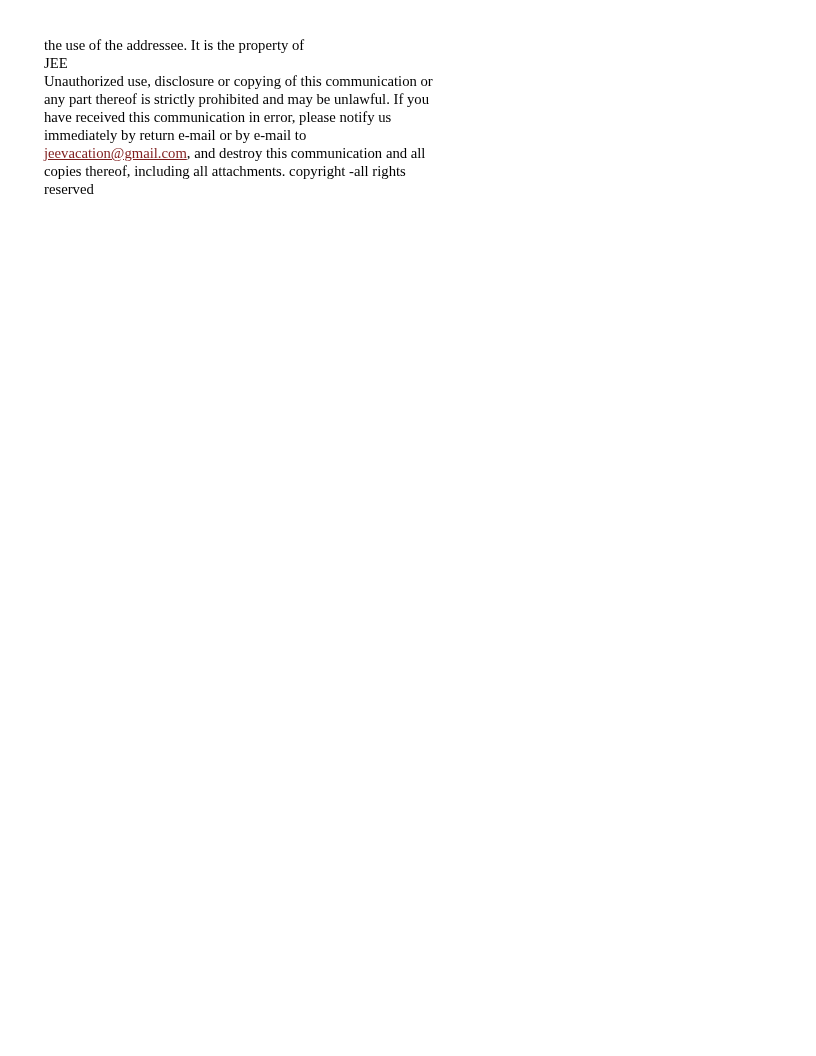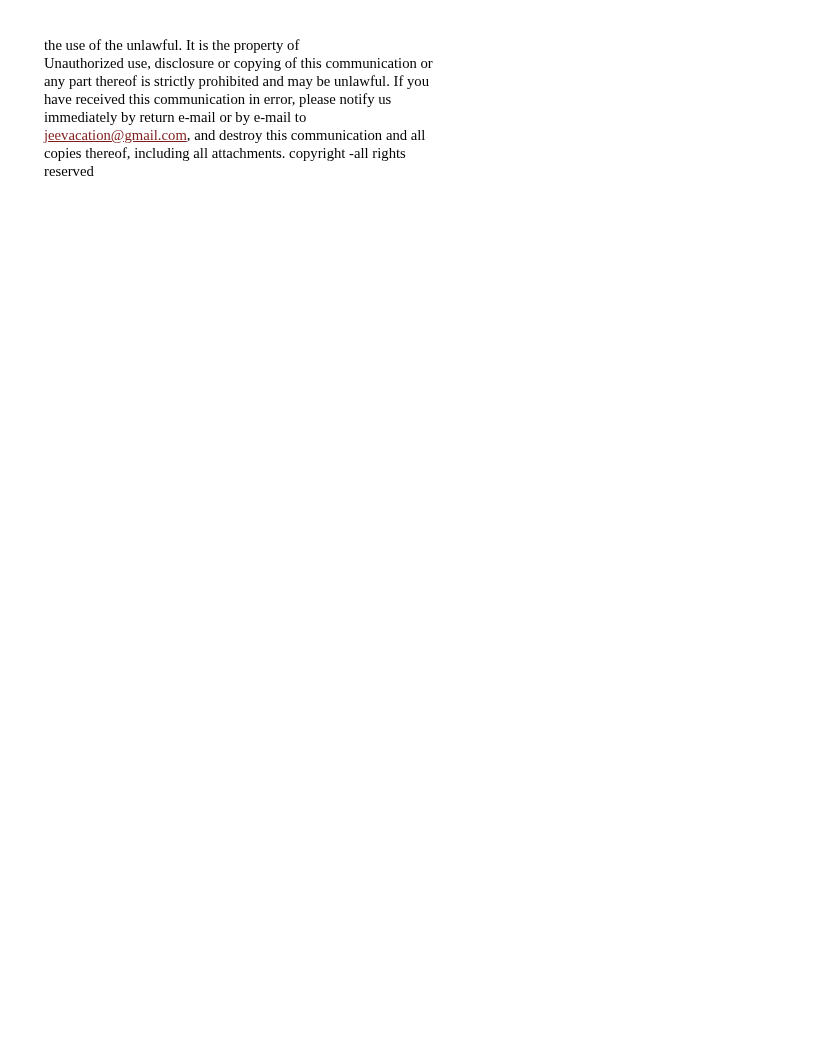--- a/index.html
+++ b/index.html
@@ -31,16 +31,17 @@
   .email-link {
     color: #7f1d1d;
     text-decoration: underline;
   }
 </style>
 </head>
 <body>
 
 <div class="page">
   <div class="disclaimer-block">
-    <p>the use of the unlawful. It is the property of</p>
+    <p>the use of the addressee. It is the property of</p>
+    <p>JEE</p>
     <p><span>Unauthorized use, disclosure or copying of this communication or any part thereof is strictly prohibited and may be unlawful. If you have received this communication in error, please notify us immediately by return e-mail or by e-mail to </span><a class="email-link" href="#">jeevacation@gmail.com</a><span>, and destroy this communication and all copies thereof, including all attachments. copyright -all rights reserved</span></p>
   </div>
 </div>
 
 </body></html>

